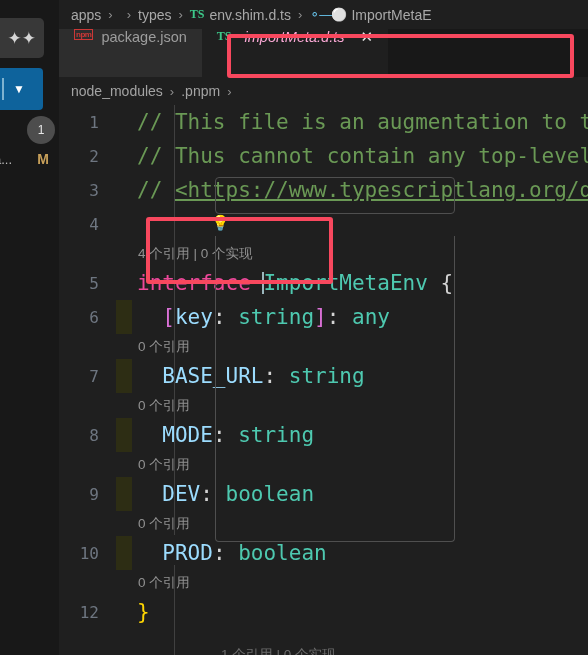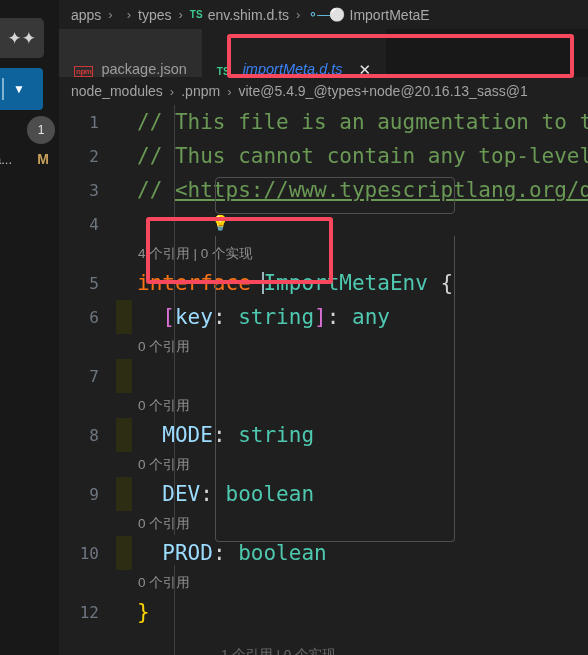--- a/index.html
+++ b/index.html
@@ -50,36 +50,36 @@
   }
 
   
   .breadcrumb-top {
     position: absolute; left: 0; top: 0; width: 529px; height: 29px;
     display: flex; align-items: center; padding-left: 12px;
     font-size: 14px; color: #a9a9a9; white-space: nowrap; overflow: hidden;
     background: #1f1f1f;
   }
   .bc-sep { color: #8d8d8d; margin: 0 7px; font-size: 13px; }
-  .ts-badge { color: #3dc98a; font-weight: bold; font-size: 10px; margin-right: 5px; }
+  .ts-badge { color: #3dc98a; font-weight: bold; font-size: 12px; margin-right: 5px; font-family: Liberation Serif, serif; }
   .iface-icon { color: #69c7f0; font-size: 13px; margin-right: 5px; letter-spacing: -1px;}
 
   
   .tabbar {
     position: absolute; left: 0; top: 29px; width: 529px; height: 48px;
     background: #181818; display: flex; align-items: stretch;
   }
   .tab {
-    display: flex; align-items: flex-end; gap: 8px;
+    display: flex; align-items: flex-start; gap: 8px;
     padding: 0 15px; font-size: 14.5px; color: #9d9d9d;
     white-space: nowrap; position: relative;
   }
   .tab.inactive { background: #2d2d2d; }
   .tab.active { background: #1f1f1f; color: #b5b5b5; }
-  .tab.active .tab-label { font-style: italic; color: #3b82f6; }
+  .tab.active .tab-label { font-style: italic; color: #f9a8d4; }
   .tab .npm-ico {
     color: #cb3837; font-size: 8px; font-weight: bold;
     border: 1.5px solid #cb3837; padding: 0 1px; line-height: 9px;
     letter-spacing: -0.5px;
   }
   .vite-ico { width: 15px; height: 16px; display: block; }
   .tab-close { color: #e6e6e6; font-size: 15px; margin-left: 8px; line-height: 1; }
 
   
   .breadcrumb-low {
@@ -106,21 +106,21 @@
     flex: 1; white-space: pre; font-size: 21px;
     font-family: "DejaVu Sans Mono", monospace;
     padding-left: 5px; letter-spacing: 0px;
   }
   .lens .code {
     font-size: 13.5px; color: #919191;
     font-family: "Liberation Sans", sans-serif; padding-left: 6px;
   }
   .cmt { color: #6a9955; }
   .cmt-link { color: #6a9955; text-decoration: underline; }
-  .kw { color: #f97316; }
+  .kw { color: #ec4899; }
   .type { color: #4ec9b0; }
   .prop { color: #9cdcfe; }
   .brk { color: #da70d6; }
   .pun { color: #d4d4d4; }
   .brace-y { color: #ffd602; }
   .cursor {
     display: inline-block; width: 2px; height: 22px; background: #9bb7bd;
     vertical-align: -4px; margin: 0 -1px;
   }
 
@@ -187,21 +187,20 @@
         <span class="tab-label">importMeta.d.ts</span>
         <span class="tab-close">✕</span>
       </div>
     </div>
 
     <div class="breadcrumb-low">
       <span>node_modules</span>
       <span class="bc-sep">›</span>
       <span>.pnpm</span>
       <span class="bc-sep">›</span>
-      <span>vite@5.4.9_@types+node@20.16.13_sass@1</span>
     </div>
 
     <div class="code-area">
       <div id="code-rows">
           <div class="row">
             <div class="gutter">1</div>
             <div class="gmark"></div>
             <div class="code"><span class="cmt">// This file is an augmentation to t</span></div>
           </div>
           <div class="row">
@@ -236,20 +235,21 @@
             <div class="code"><span class="pun">  </span><span class="brk">[</span><span class="prop">key</span><span class="pun">: </span><span class="type">string</span><span class="brk">]</span><span class="pun">: </span><span class="type">any</span></div>
           </div>
           <div class="row lens">
             <div class="gutter"></div>
             <div class="gmark"></div>
             <div class="code">0 个引用</div>
           </div>
           <div class="row">
             <div class="gutter">7</div>
             <div class="gmark olive"></div>
+            <div class="code"><span class="pun">  </span><span class="prop">BASE_URL</span><span class="pun">: </span><span class="type">string</span></div>
           </div>
           <div class="row lens">
             <div class="gutter"></div>
             <div class="gmark"></div>
             <div class="code">0 个引用</div>
           </div>
           <div class="row">
             <div class="gutter">8</div>
             <div class="gmark olive"></div>
             <div class="code"><span class="pun">  </span><span class="prop">MODE</span><span class="pun">: </span><span class="type">string</span></div>

